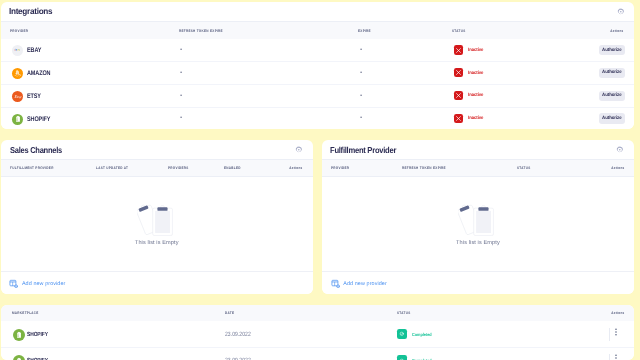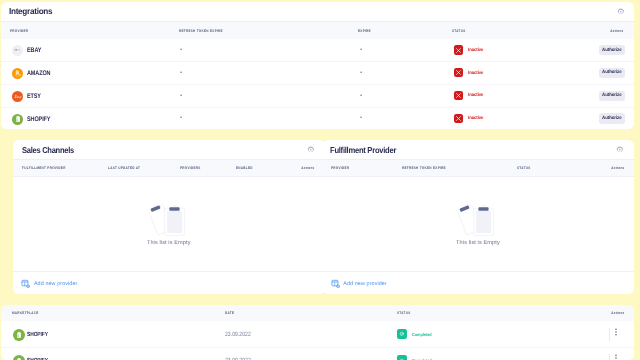--- a/index.html
+++ b/index.html
@@ -146,21 +146,21 @@
             </svg>
           </div>
           <div class="statuslbl" style="left:466.6px;top:9.125px;color:#d4191b;">Inactive</div>
           <div class="btn" style="left:597.5px;top:6.2250000000000005px;width:26px;height:10.4px;">
             <span>Authorize</span>
           </div>
         </div>
       </div>
   </div>
 
-  <div class="card" id="card-sales" style="left:13px;top:140px;width:311.5px;height:154.3px;">
+  <div class="card" id="card-sales" style="left:1px;top:140px;width:311.5px;height:154.3px;">
     <div class="card-head" style="height:18.7px;">
       <div class="card-title" style="left:8.8px;top:4.6px;transform:scaleX(0.875);">Sales Channels</div>
       <div class="gear" style="right:9.6px;top:5.5px;">
         <svg viewBox="0 0 32 32" width="7.6" height="7.6">
             <path fill="#a7acc7" d="M16 2.4l2.5 1.1 2.6-.8 1.7 2.1 2.7.3.6 2.7 2.3 1.5-.6 2.7 1.4 2.3-1.7 2.1.3 2.7-2.5 1.1-.8 2.6-2.7.3-1.5 2.3-2.7-.6-2.3 1.4-2.1-1.7-2.7.3-1.1-2.5-2.6-.8-.3-2.7-2.3-1.5.6-2.7L2.4 14l1.7-2.1-.3-2.7 2.5-1.1.8-2.6 2.7-.3L11.3 2.6l2.7.6z"></path>
             <circle cx="16" cy="16" r="9.1" fill="#fff"></circle>
             <circle cx="16" cy="16" r="3.4" fill="#a7acc7"></circle>
           </svg>
       </div>
     </div>

